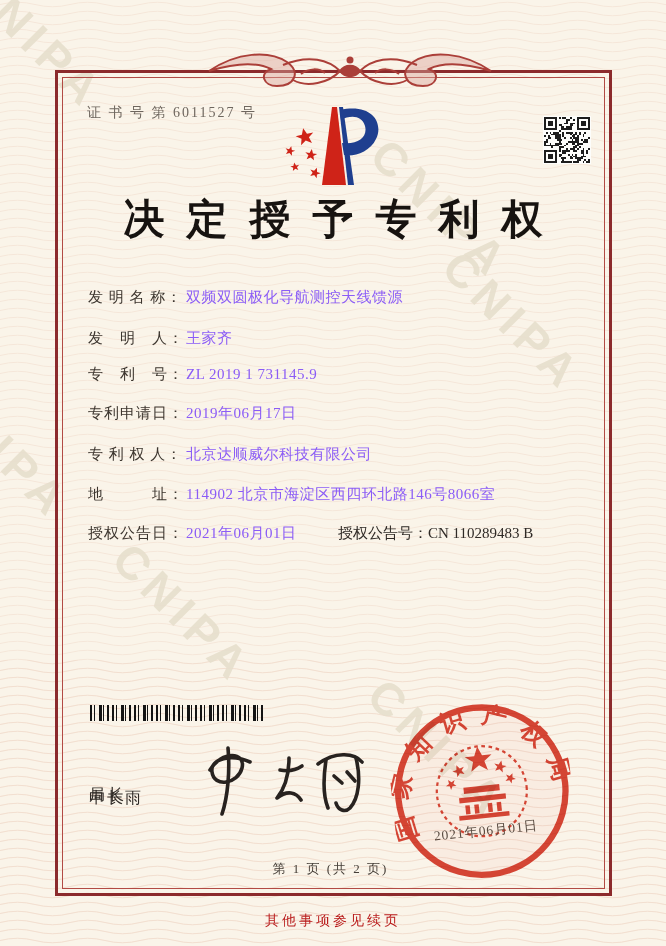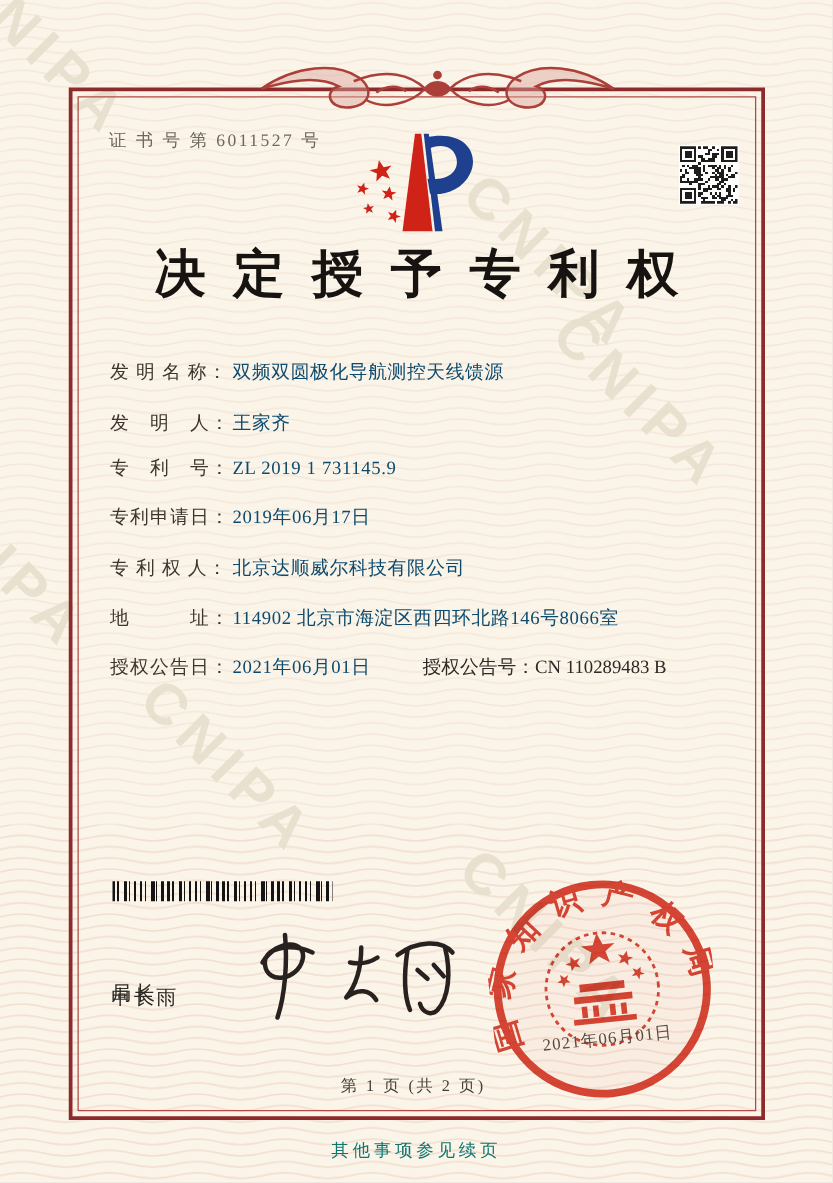--- a/index.html
+++ b/index.html
@@ -31,21 +31,21 @@
   .logo{position:absolute;left:280px;top:97px;z-index:4;}
   .qr{position:absolute;left:543px;top:116px;z-index:4;background:#fdfdfb;padding:1px;}
   .title{
     position:absolute;left:0;right:0;top:192px;z-index:4;margin:0;
     text-align:center;font-size:41px;font-weight:700;color:#171310;
     letter-spacing:22px;text-indent:22px;
   }
   .fields{position:absolute;left:88px;top:0;width:500px;z-index:4;font-size:15px;}
   .frow{position:absolute;left:0;white-space:nowrap;}
   .frow .lbl{display:inline-block;min-width:98px;white-space:pre;color:#3c352e;letter-spacing:1px;}
-  .frow .val{color:#0c4a6e;letter-spacing:.5px;}
+  .frow .val{color:#8b5cf6;letter-spacing:.5px;}
   .frow2{position:absolute;white-space:nowrap;}
   .paras{
     position:absolute;left:88px;top:549px;width:497px;z-index:4;
     font-size:15px;line-height:26px;text-align:justify;letter-spacing:.8px;color:#322c26;
   }
   .paras p{margin:0;text-indent:2em;}
   .barcode{
     position:absolute;left:90px;top:705px;width:176px;height:16px;z-index:4;
     background:repeating-linear-gradient(90deg,
       #141414 0 2px,transparent 2px 4px,
@@ -57,21 +57,21 @@
   .sign-role{position:absolute;left:89px;top:785px;z-index:4;font-size:16px;letter-spacing:3px;color:#2e2925;}
   .sign-name{position:absolute;left:89px;top:788px;z-index:4;font-size:16px;letter-spacing:2px;color:#2e2925;}
   .autograph{position:absolute;left:188px;top:740px;z-index:4;}
   .seal{position:absolute;left:392px;top:698px;z-index:5;transform:rotate(-6deg);opacity:.93;mix-blend-mode:multiply;}
   .page-no{
     position:absolute;left:55px;width:551px;top:860px;z-index:4;
     text-align:center;font-size:13px;letter-spacing:2px;color:#463f38;
   }
   .continue-note{
     position:absolute;left:0;right:0;top:912px;z-index:4;
-    text-align:center;font-size:14px;letter-spacing:3px;color:#0f766e;
+    text-align:center;font-size:14px;letter-spacing:3px;color:#b91c1c;
   }
 </style>
 </head>
 <body>
 
 <div class="page">
 
   <svg class="bg-waves" width="666" height="946">
     <defs>
       <pattern id="waves" width="140" height="9" patternUnits="userSpaceOnUse">

